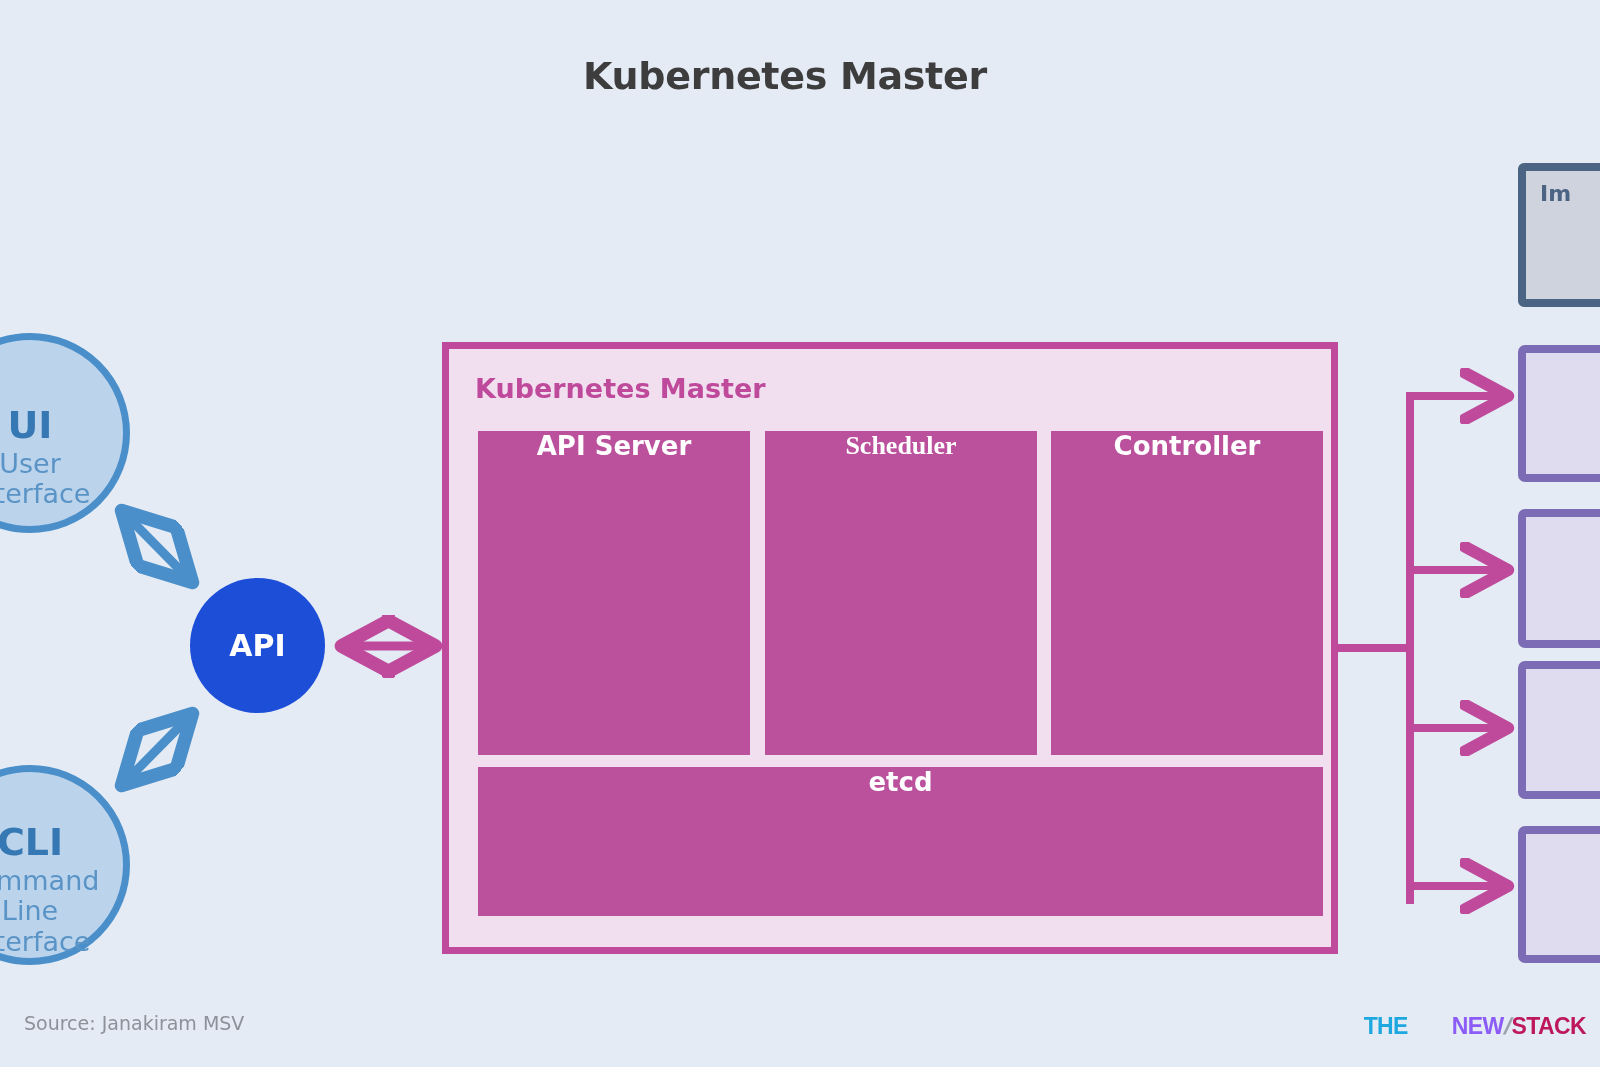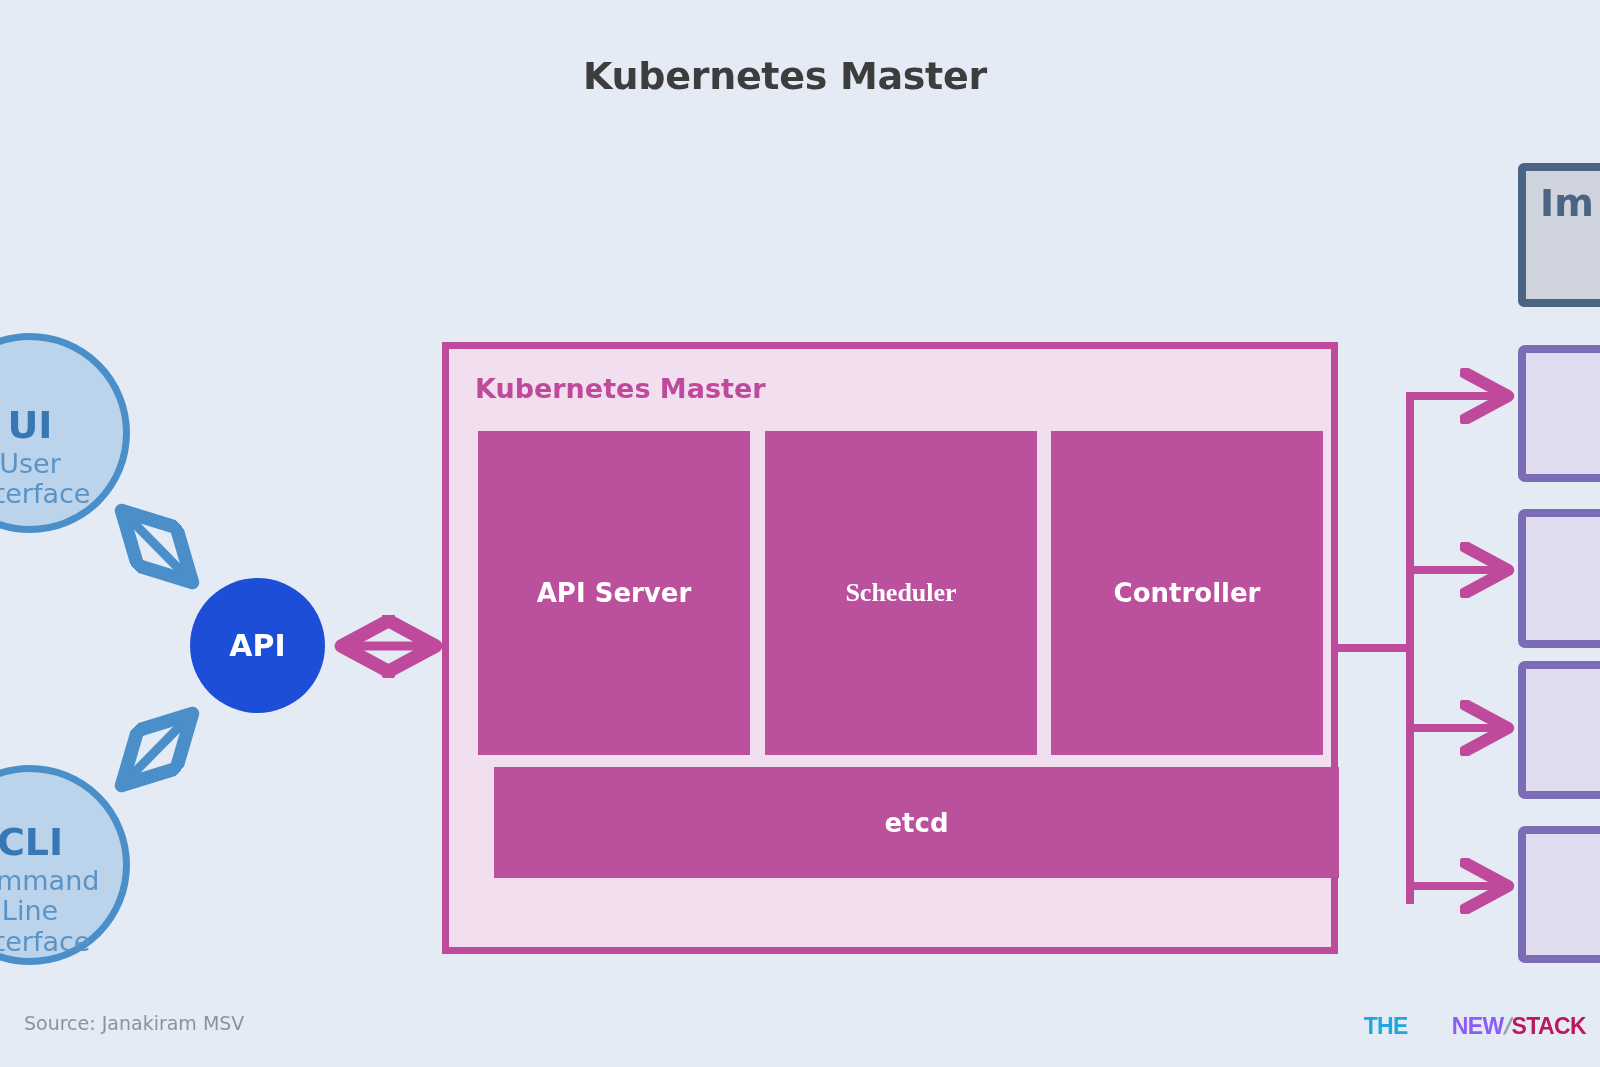--- a/index.html
+++ b/index.html
@@ -120,32 +120,31 @@
     top: 24px;
     font-size: 27px;
     font-weight: bold;
     color: #bf4a9b;
   }
 
   .component-box {
     position: absolute;
     background: #bb519d;
     display: flex;
-    align-items: center;
     justify-content: center;
     color: #ffffff;
     font-size: 26px;
     font-weight: bold;
     text-align: center;
   }
 
   #box-api-server { left: 29px;  top: 82px;  width: 272px; height: 324px; }
   #box-scheduler  { left: 316px; top: 82px;  width: 272px; height: 324px; font-family: Liberation Serif, serif; }
   #box-controller { left: 602px; top: 82px;  width: 272px; height: 324px; }
-  #box-etcd       { left: 29px;  top: 418px; width: 845px; height: 111px; margin-left: 16px; }
+  #box-etcd       { left: 29px;  top: 418px; width: 845px; height: 149px; }
 
   
   .node-box {
     position: absolute;
     background: #dedcee;
     border: 8px solid #7b6cb5;
     border-radius: 7px;
     left: 1518px;
     width: 110px;
   }
@@ -167,21 +166,21 @@
   }
   #registry-box {
     border-color: #4b6483;
     border-style: solid;
     border-width: 8px;
   }
   #registry-label {
     position: absolute;
     left: 14px;
     top: 10px;
-    font-size: 38px;
+    font-size: 22px;
     font-weight: bold;
     color: #4b6483;
     white-space: nowrap;
   }
 
   
   #source-note {
     position: absolute;
     left: 24px;
     top: 1012px;

